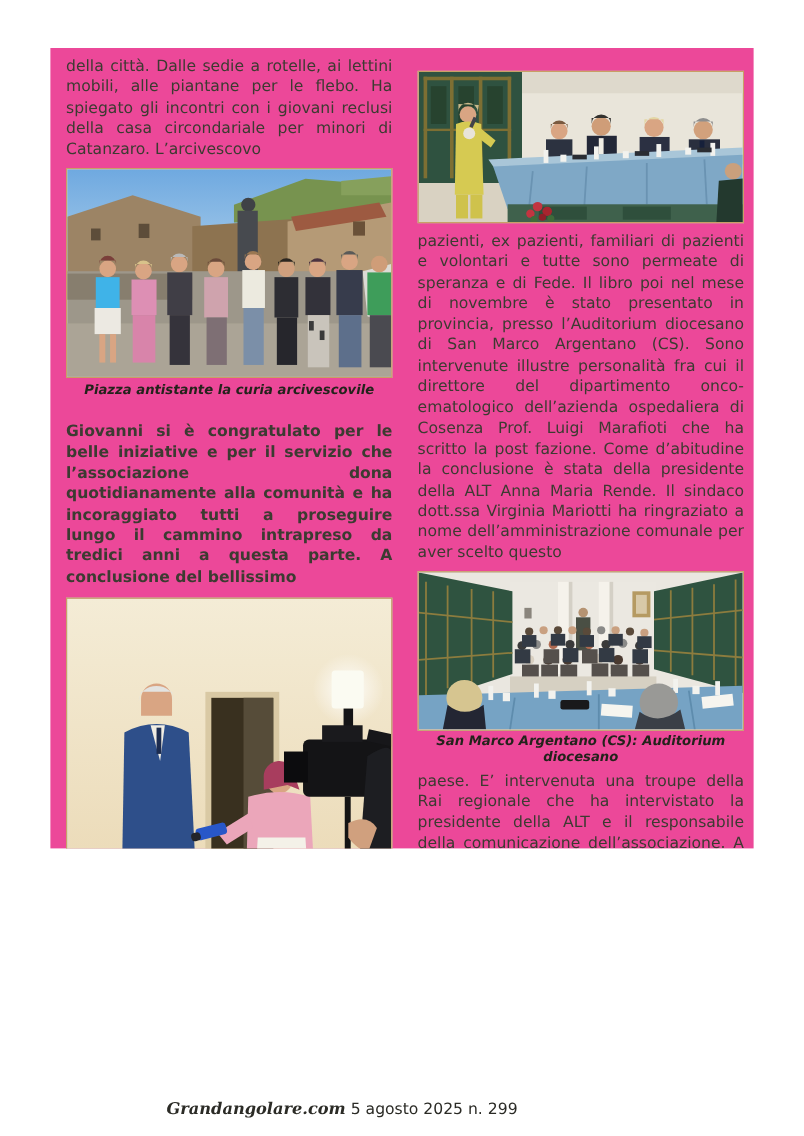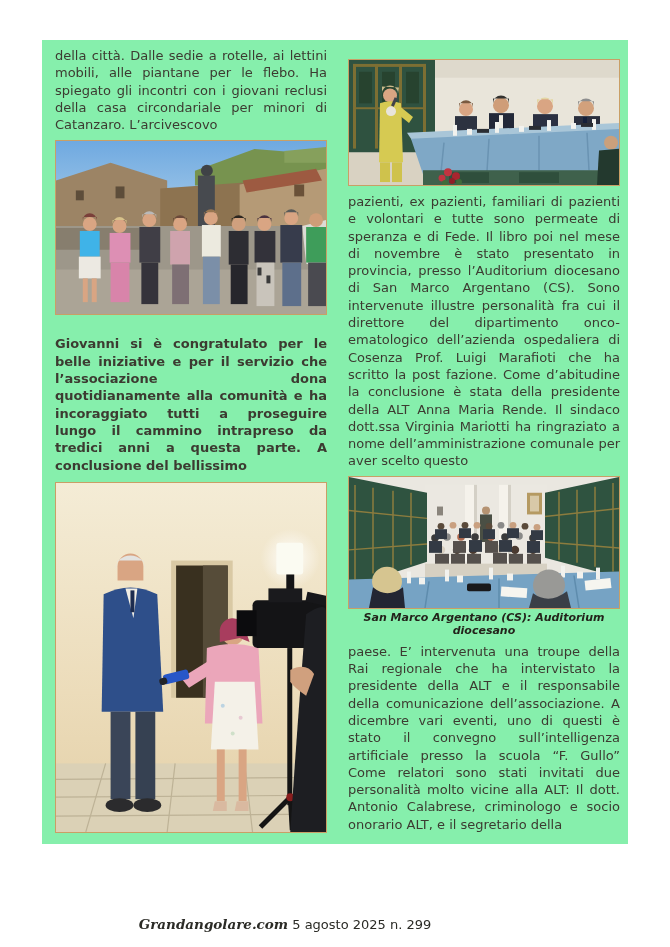--- a/index.html
+++ b/index.html
@@ -2,22 +2,22 @@
 <html><head>
 <meta charset="utf-8">
 <style>
   html,body{margin:0;padding:0;}
   body{
     width:670px;height:947px;background:#ffffff;position:relative;
     font-family:"DejaVu Sans","Liberation Sans",sans-serif;
     -webkit-font-smoothing:antialiased;
   }
   .page{
-    position:absolute;left:42px;top:40px;width:586px;height:804px;
-    background:#86efac;box-sizing:border-box;
+    position:absolute;left:42px;top:40px;width:586px;height:667px;
+    background:#ec4899;box-sizing:border-box;
     padding:7px 13px 0 13px;display:flex;gap:21px;overflow:hidden;
   }
   .col{width:272px;flex:0 0 272px;}
   .body-text{
     font-size:13px;line-height:17.3px;color:#3c3b31;
     text-align:justify;margin:0;
   }
   .photo{
     box-sizing:border-box;width:272px;background:#ccc;
     border:1px solid #c99f66;overflow:hidden;
@@ -127,20 +127,21 @@
           <rect x="226" y="85" width="22" height="38" fill="#373c4c"></rect>
           <rect x="228" y="123" width="19" height="44" fill="#5d6f8b"></rect>
         </g>
         <g>
           <circle cx="262" cy="80" r="7" fill="#cf9d78"></circle>
           <rect x="252" y="87" width="20" height="36" fill="#3e9d5a"></rect>
           <rect x="254" y="123" width="18" height="44" fill="#4a4a50"></rect>
         </g>
       </svg>
     </div>
+    <div class="caption">Piazza antistante la curia arcivescovile</div>
 
     <p class="body-text mt10">Giovanni si è congratulato per le belle iniziative e per il servizio che l’associazione dona quotidianamente alla comunità e ha incoraggiato tutti a proseguire lungo il cammino intrapreso da tredici anni a questa parte. A conclusione del bellissimo</p>
 
     <div class="photo h351 mt8">
       <svg viewBox="0 0 272 351" preserveAspectRatio="none">
         <defs>
           <linearGradient id="wall3" x1="0" y1="0" x2="0" y2="1">
             <stop offset="0" stop-color="#f4ecd6"></stop>
               <stop offset="0.6" stop-color="#ecdcba"></stop>
               <stop offset="1" stop-color="#e3d0a8"></stop>

